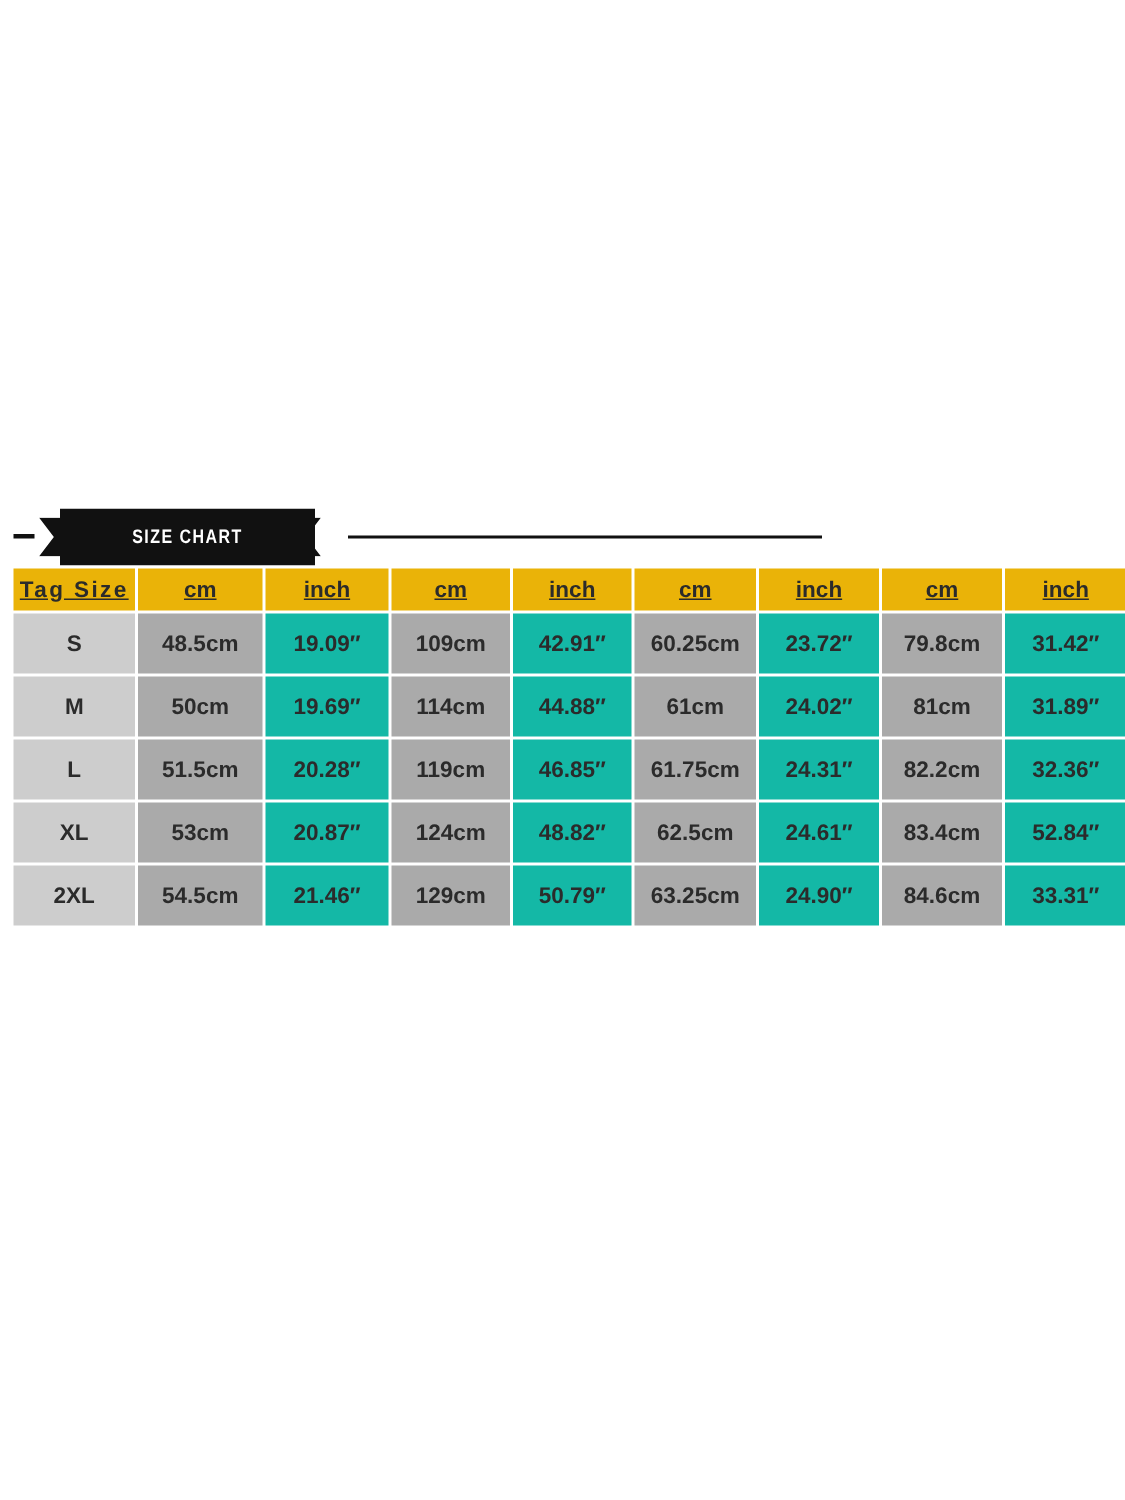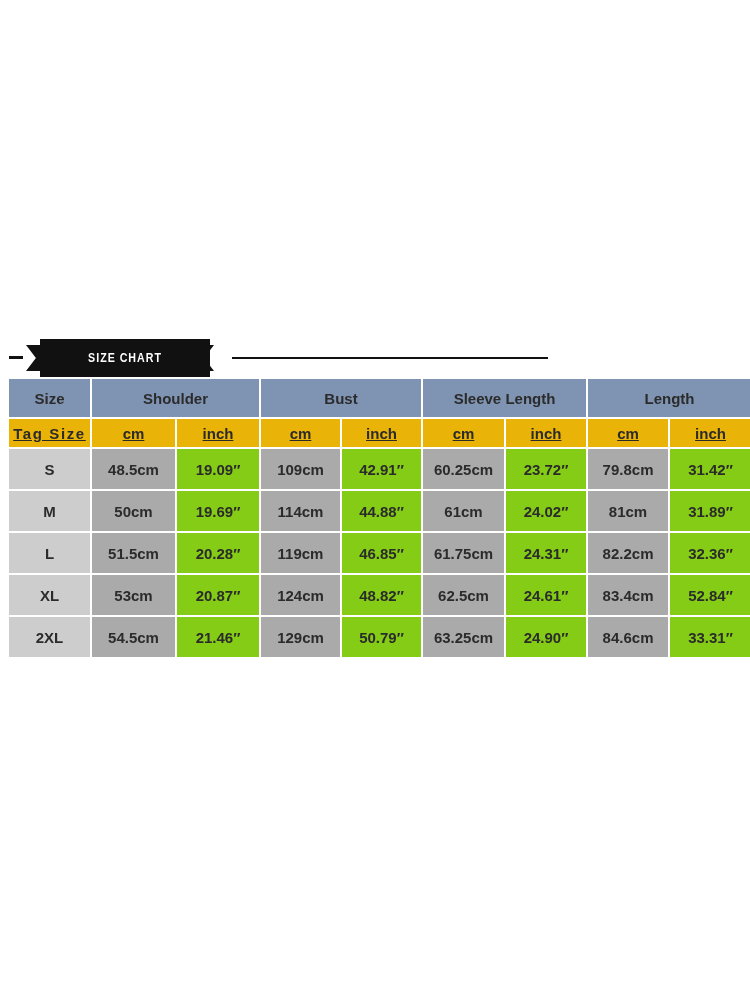--- a/index.html
+++ b/index.html
@@ -124,21 +124,21 @@
     background: #cdcdcd;
     height: 24px;
     font-size: 15px;
   }
   .c-cm {
     background: #aaaaaa;
     height: 40px;
     font-size: 15px;
   }
   .c-in {
-    background: #84cc16;
+    background: #14b8a6;
     height: 24px;
     font-size: 15px;
   }
 </style>
 </head>
 <body>
 
 <div id="banner">
   <div id="banner-dash"></div>
   <div class="tail left"></div>
@@ -155,27 +155,20 @@
       <col style="width:82px">
     <col style="width:79px">
       <col style="width:79px">
     <col style="width:81px">
       <col style="width:80px">
     <col style="width:80px">
       <col style="width:81px">
   </colgroup>
   <thead>
     <tr>
-      <th class="grp-head">Size</th>
-      <th class="grp-head" colspan="2">Shoulder</th>
-      <th class="grp-head" colspan="2">Bust</th>
-      <th class="grp-head" colspan="2">Sleeve Length</th>
-      <th class="grp-head" colspan="2">Length</th>
-    </tr>
-    <tr>
       <th class="unit-head tag">Tag Size</th>
       <th class="unit-head">cm</th>
       <th class="unit-head">inch</th>
       <th class="unit-head">cm</th>
       <th class="unit-head">inch</th>
       <th class="unit-head">cm</th>
       <th class="unit-head">inch</th>
       <th class="unit-head">cm</th>
       <th class="unit-head">inch</th>
     </tr>

